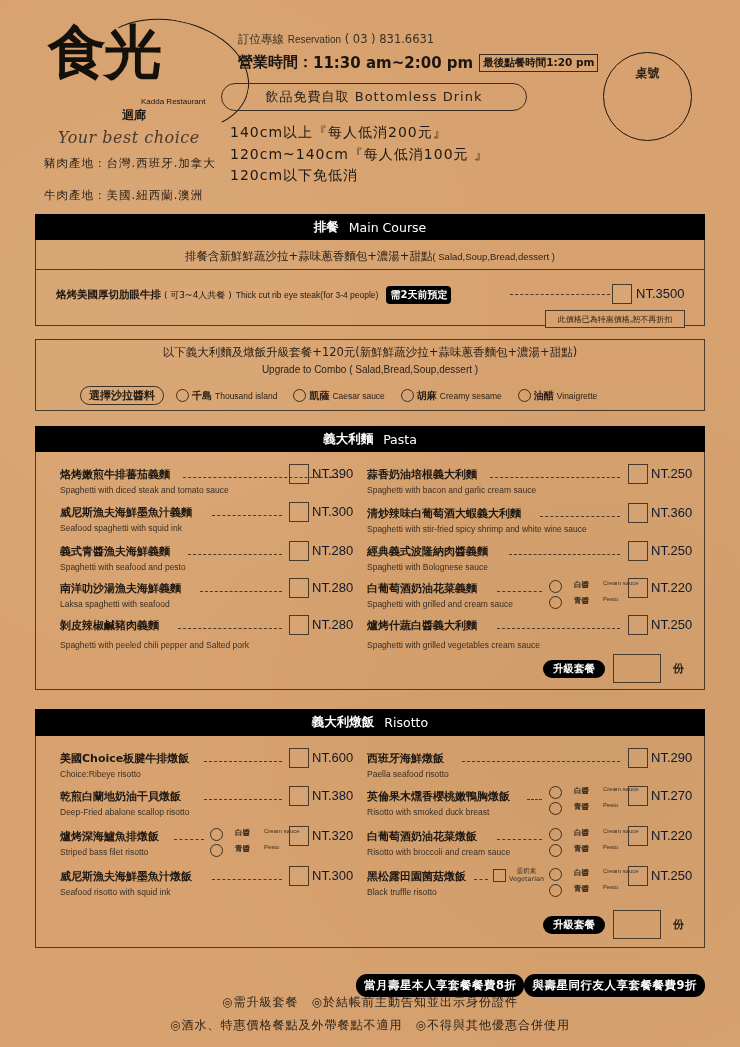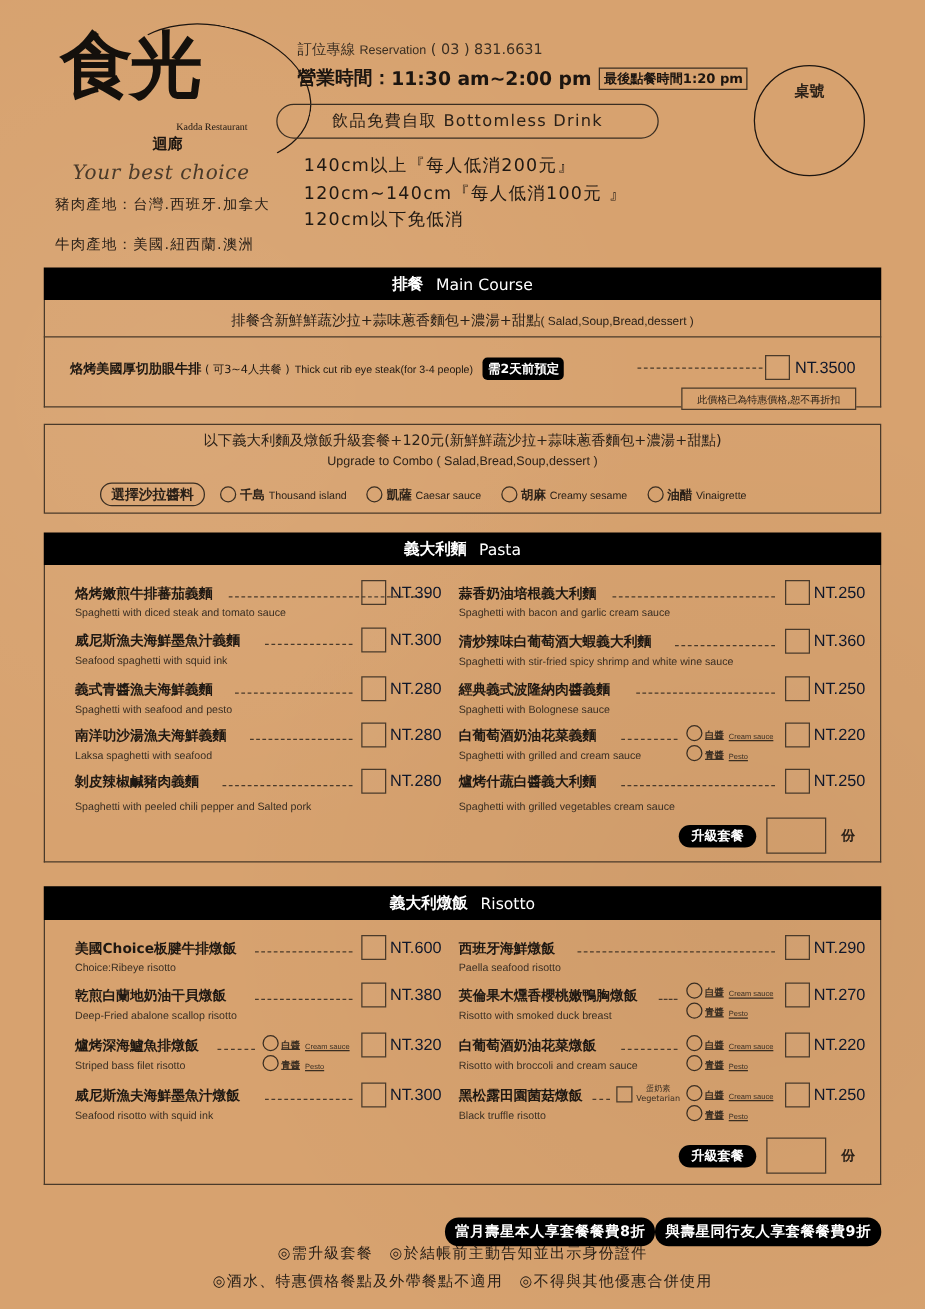--- a/index.html
+++ b/index.html
@@ -12,31 +12,31 @@
     font-family: "DejaVu Sans", sans-serif;
     color: #2b2118;
     position: relative;
     overflow: hidden;
   }
   .abs { position: absolute; }
 
   
   .logo-main { left: 48px; top: 14px; font-family: "DejaVu Serif", serif; font-size: 58px; font-weight: bold; color: #14100c; letter-spacing: -2px; }
   .logo-arc { left: 90px; top: 20px; width: 160px; height: 110px; border: 1.5px solid #1c1510; border-radius: 50%; border-left-color: transparent; border-bottom-color: transparent; transform: rotate(12deg); }
-  .logo-en { left: 115px; top: 97px; font-family: Liberation Serif, serif; font-size: 8px; color: #1c1510; padding-left: 26px; }
+  .logo-en { left: 115px; top: 97px; font-family: Liberation Sans, sans-serif; font-size: 8px; color: #1c1510; padding-left: 26px; }
   .logo-sub { left: 122px; top: 107px; font-size: 12px; font-weight: bold; color: #1c1510; }
   .tagline { left: 58px; top: 128px; font-family: "DejaVu Serif", serif; font-style: italic; font-size: 16px; color: #4a3a2a; letter-spacing: 0.5px; }
   .origin { left: 44px; font-size: 11.5px; color: #2b2118; letter-spacing: 1px; }
 
   .reserve { left: 238px; top: 32px; font-size: 11.5px; color: #3a2e22; }
   .reserve .en { font-family: "Liberation Sans", sans-serif; font-size: 10px; }
   .hours { left: 238px; top: 53px; font-size: 15px; color: #1c1510; display: flex; align-items: center; gap: 6px; font-weight: bold; }
   .hours .last { font-size: 10.5px; border: 1px solid #3a2e22; padding: 1px 3px; }
   .drink { left: 221px; top: 83px; width: 306px; height: 28px; border: 1.3px solid #3a2e22; border-radius: 15px; display: flex; align-items: center; justify-content: center; font-size: 13px; letter-spacing: 1px; color: #2b2118; }
-  .minline { left: 243px; font-size: 14px; color: #1f1812; letter-spacing: 1px; }
+  .minline { left: 230px; font-size: 14px; color: #1f1812; letter-spacing: 1px; }
   .table-circle { left: 603px; top: 52px; width: 89px; height: 89px; border: 1.3px solid #1c1510; border-radius: 50%; }
   .table-circle span { position: absolute; top: 12px; width: 100%; text-align: center; font-size: 12px; font-weight: bold; color: #2b2118; }
 
   
   .section-bar { left: 35px; width: 670px; background: #000; color: #fff; display: flex; align-items: center; justify-content: center; gap: 10px; font-size: 12.5px; }
   .section-bar .zh { font-weight: bold; }
   .box { border: 1.3px solid #4a3a2a; }
   .hline { height: 1.3px; background: #4a3a2a; }
 
   .center-text { width: 670px; left: 35px; text-align: center; font-size: 11.5px; color: #2b2118; }
@@ -59,21 +59,21 @@
   .salad-row .opt .zh { font-weight: bold; }
   .salad-row .opt .en { font-family: "Liberation Sans", sans-serif; font-size: 8.5px; }
 
   .item { position: absolute; }
   .item .zh { position: absolute; left: 0; top: 0; font-size: 11px; font-weight: bold; color: #1f1812; white-space: nowrap; }
   .item .en { position: absolute; left: 0; top: 18px; font-family: "Liberation Sans", sans-serif; font-size: 8.5px; color: #3a2e22; white-space: nowrap; }
   .item .dots { position: absolute; top: 10px; }
   .item .chk { position: absolute; top: -3px; }
   .item .price { position: absolute; top: -1px; }
   .item .sauce { position: absolute; display: flex; flex-direction: column; gap: 3px; }
-  .item .sauce .s { display: flex; align-items: flex-end; gap: 2px; font-size: 7px; color: #3a2e22; white-space: nowrap; text-decoration: underline; }
+  .item .sauce .s { display: flex; align-items: flex-start; gap: 12px; font-size: 7px; color: #3a2e22; white-space: nowrap; }
   .item .sauce .s .zh2 { font-weight: bold; font-size: 7.5px; }
   .item .sauce .s .en2 { font-family: "Liberation Sans", sans-serif; font-size: 6px; margin-left: 2px; }
   .item .veg { position: absolute; display: flex; align-items: center; gap: 3px; }
   .item .veg .chk { position: static; width: 13px; height: 13px; }
   .item .veg .vt { font-size: 6.5px; line-height: 8px; text-align: center; color: #3a2e22; }
 
   .upgrade { display: flex; align-items: center; gap: 8px; }
   .upgrade .pill { background: #000; color: #fff; border-radius: 10px; padding: 2px 10px; font-size: 10.5px; font-weight: bold; }
   .upgrade .qty { width: 48px; height: 29px; border: 1.2px solid #4a3a2a; display: inline-block; }
   .upgrade .unit { font-size: 11px; font-weight: bold; margin-left: 4px; }

